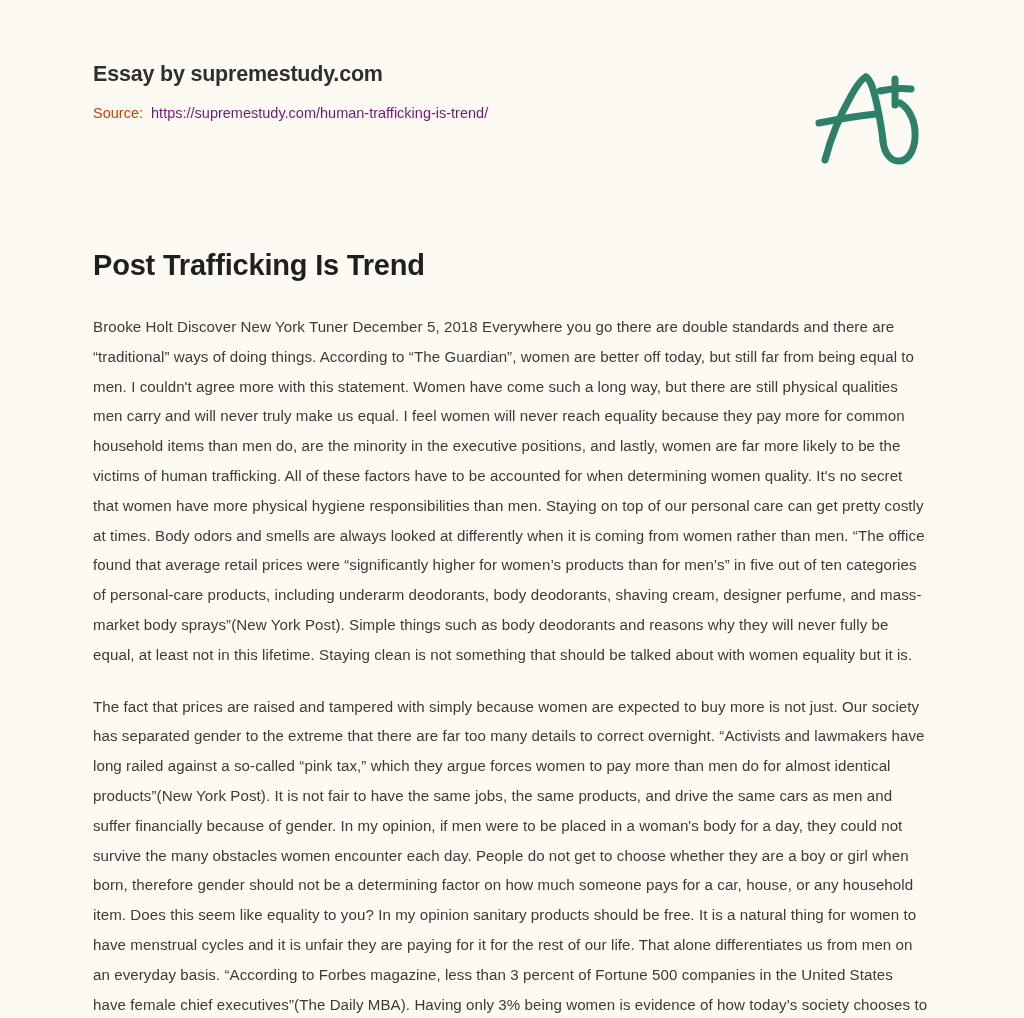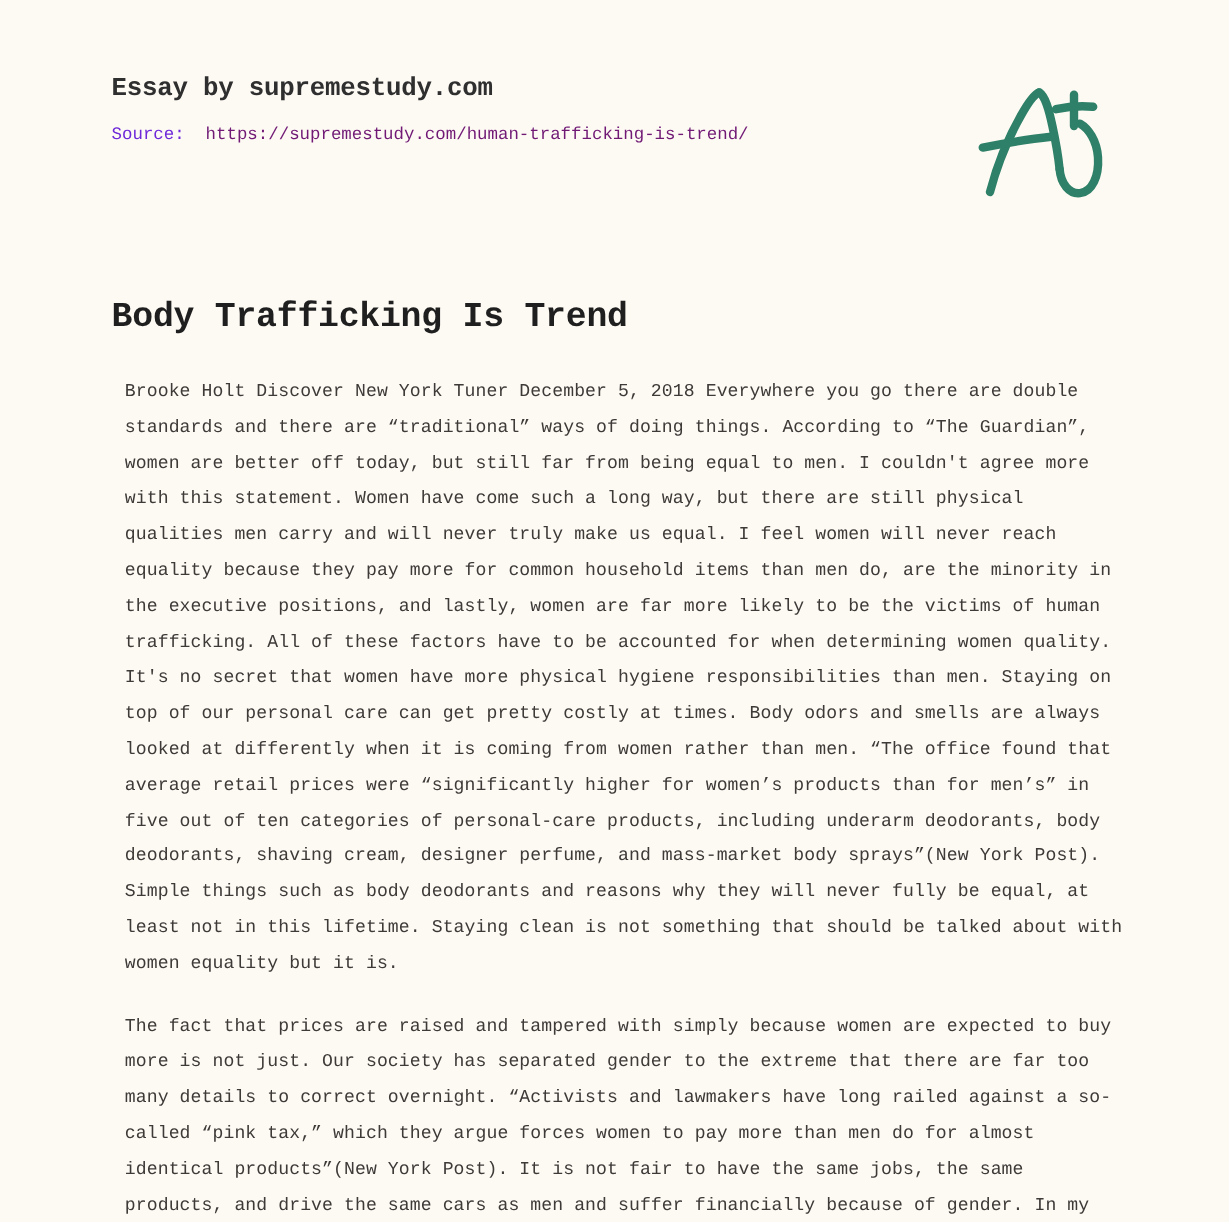--- a/index.html
+++ b/index.html
@@ -16,21 +16,20 @@
   }
 
   .page {
     position: absolute;
     left: 0;
     top: 0;
     width: 1024px;
     height: 844px;
     background: #fdf9f3;
     box-sizing: border-box;
-    font-family: Liberation Mono, monospace;
   }
 
   
   .header {
     position: absolute;
     left: 93px;
     top: 62px;
     right: 80px;
   }
 
@@ -45,21 +44,21 @@
   }
 
   .source-line {
     margin-top: 16px;
     font-size: 14.5px;
     line-height: 1.3;
     white-space: nowrap;
   }
 
   .source-label {
-    color: #6d28d9;
+    color: #c2410c;
   }
 
   .source-url {
     color: #701a75;
     text-decoration: none;
   }
 
   
   .logo {
     position: absolute;
@@ -88,21 +87,20 @@
   }
 
   
   .body-copy {
     position: absolute;
     left: 93px;
     top: 312px;
     width: 836px;
     height: 706px;
     overflow: hidden;
-    margin-left: 11px;
   }
 
   .body-copy p {
     margin: 0 0 22px 0;
     font-size: 15.1px;
     line-height: 29.8px;
     color: #3d3a38;
     text-align: left;
     letter-spacing: 0.005em;
   }
@@ -134,20 +132,20 @@
       <path d="M13 60 C28 57, 50 53, 70 51"></path>
 
       <path d="M77 78 C78 90, 85 99, 94 98 C104 97, 110 84, 109 68 C108 54, 101 44, 94 40"></path>
 
       <path d="M89 16 C89 26, 89 34, 89 42"></path>
 
       <path d="M74 28 C83 26, 95 25, 105 26"></path>
     </svg>
   </div>
 
-  <h1 class="doc-title">Body Trafficking Is Trend</h1>
+  <h1 class="doc-title">Post Trafficking Is Trend</h1>
 
   <div class="body-copy">
     <p>Brooke Holt Discover New York Tuner December 5, 2018 Everywhere you go there are double standards and there are “traditional” ways of doing things. According to “The Guardian”, women are better off today, but still far from being equal to men. I couldn't agree more with this statement. Women have come such a long way, but there are still physical qualities men carry and will never truly make us equal. I feel women will never reach equality because they pay more for common household items than men do, are the minority in the executive positions, and lastly, women are far more likely to be the victims of human trafficking. All of these factors have to be accounted for when determining women quality. It's no secret that women have more physical hygiene responsibilities than men. Staying on top of our personal care can get pretty costly at times. Body odors and smells are always looked at differently when it is coming from women rather than men. “The office found that average retail prices were “significantly higher for women’s products than for men’s” in five out of ten categories of personal-care products, including underarm deodorants, body deodorants, shaving cream, designer perfume, and mass-market body sprays”(New York Post). Simple things such as body deodorants and reasons why they will never fully be equal, at least not in this lifetime. Staying clean is not something that should be talked about with women equality but it is.</p>
     <p>The fact that prices are raised and tampered with simply because women are expected to buy more is not just. Our society has separated gender to the extreme that there are far too many details to correct overnight. “Activists and lawmakers have long railed against a so-called “pink tax,” which they argue forces women to pay more than men do for almost identical products”(New York Post). It is not fair to have the same jobs, the same products, and drive the same cars as men and suffer financially because of gender. In my opinion, if men were to be placed in a woman's body for a day, they could not survive the many obstacles women encounter each day. People do not get to choose whether they are a boy or girl when born, therefore gender should not be a determining factor on how much someone pays for a car, house, or any household item. Does this seem like equality to you? In my opinion sanitary products should be free. It is a natural thing for women to have menstrual cycles and it is unfair they are paying for it for the rest of our life. That alone differentiates us from men on an everyday basis. “According to Forbes magazine, less than 3 percent of Fortune 500 companies in the United States have female chief executives”(The Daily MBA). Having only 3% being women is evidence of how today’s society chooses to operate in corporate America. “After women won the right to vote in 1920, feminism waned in the mid-20th century, overshadowed by concerns over the need to reintegrate re</p>
   </div>
 
 </div>
 
 </body></html>

